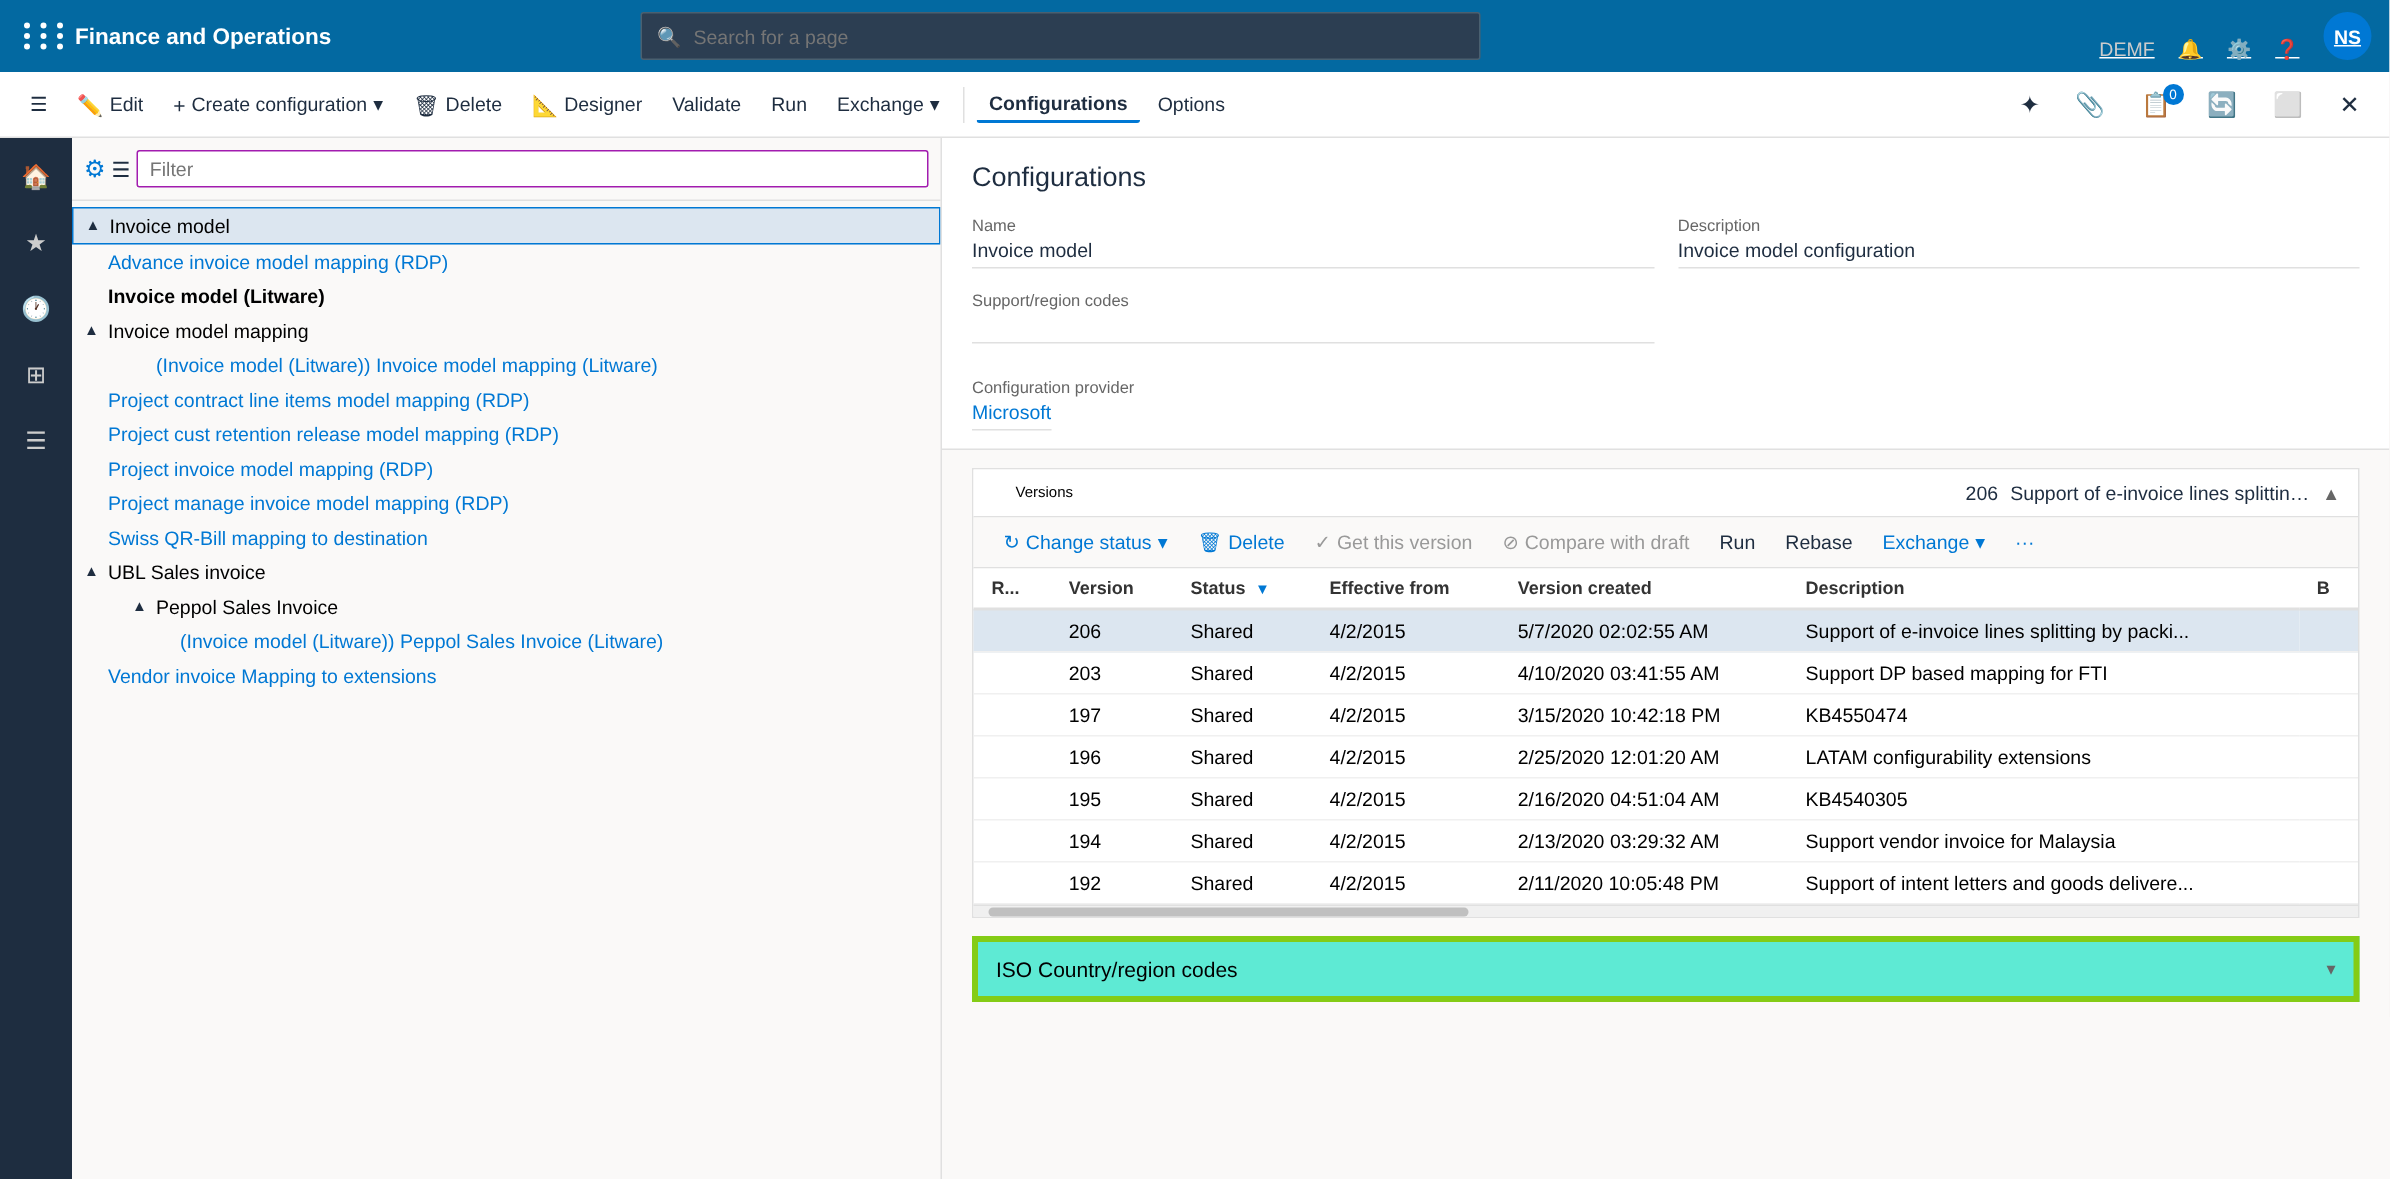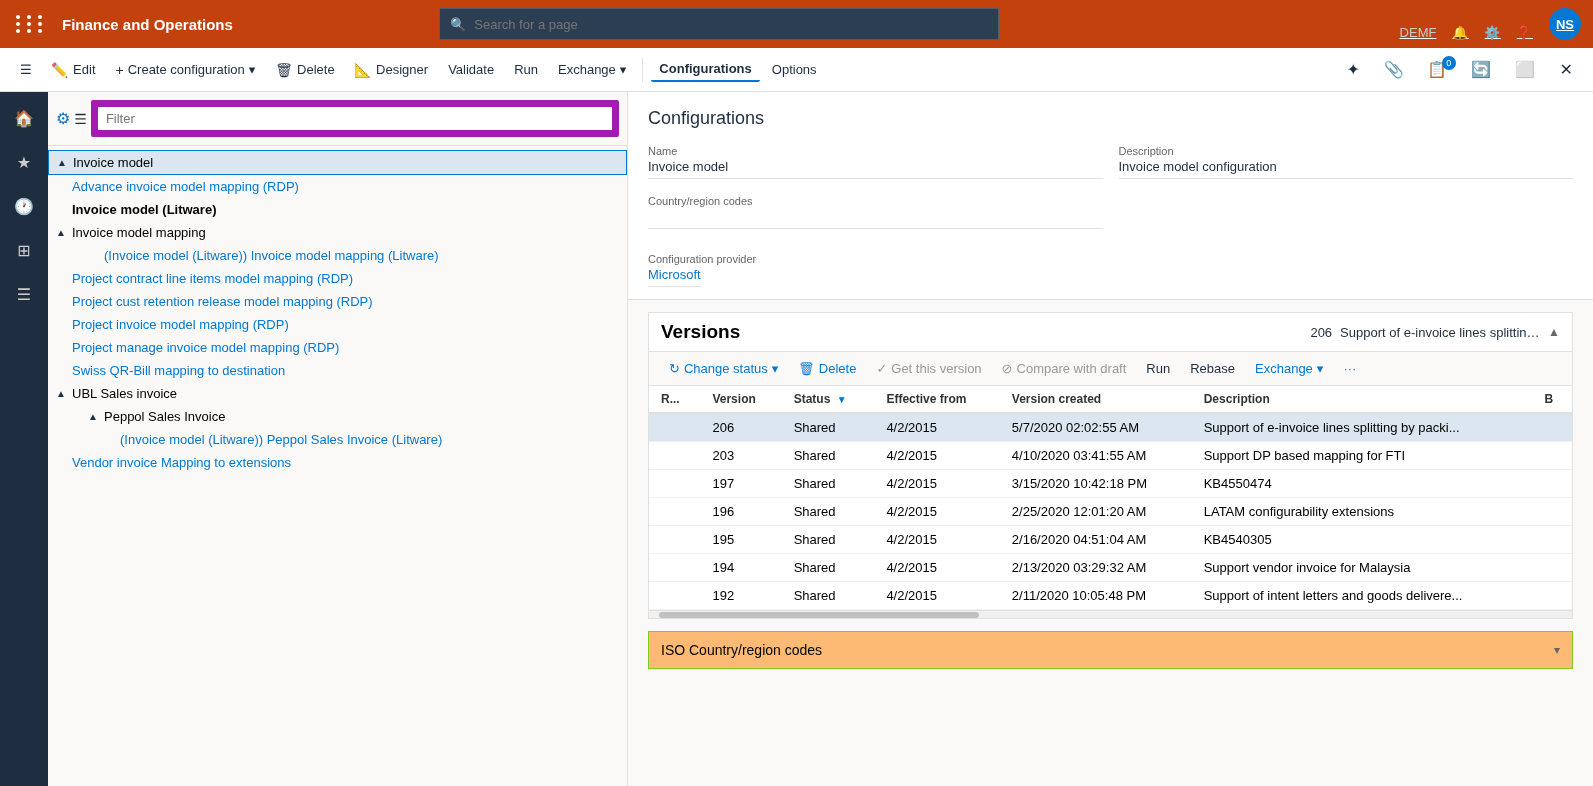--- a/index.html
+++ b/index.html
@@ -1,25 +1,25 @@
 <!DOCTYPE html>
 <html><head>
   <meta charset="utf-8">
   <style>
     * { box-sizing: border-box; margin: 0; padding: 0; }
     body { font-family: 'Segoe UI', sans-serif; font-size: 13px; background: #f3f2f1; overflow: hidden; }
 
     
     .top-bar {
-      background: #c2410c;
+      background: #0369a1;
       height: 48px;
       display: flex;
       align-items: center;
       padding: 0 12px;
-      gap: 12px;
+      gap: 0;
       color: white;
     }
     .top-bar-dots { display: grid; grid-template-columns: repeat(3,8px); gap: 3px; padding: 4px; }
     .top-bar-dots span { width: 4px; height: 4px; background: white; border-radius: 50%; display: block; }
     .top-bar-title { font-size: 15px; font-weight: 600; color: white; flex-shrink: 0; }
     .search-bar {
       flex: 1; max-width: 560px; background: #2c3e52; border: 1px solid #4a6070;
       border-radius: 2px; height: 32px; display: flex; align-items: center;
       padding: 0 10px; gap: 8px; color: #ccc; margin: 0 auto;
     }
@@ -52,21 +52,21 @@
       width: 48px; background: #1e2d40; display: flex; flex-direction: column;
       align-items: center; padding-top: 8px; gap: 8px; flex-shrink: 0;
     }
     .sidebar-icon { width: 36px; height: 36px; display: flex; align-items: center; justify-content: center; cursor: pointer; border-radius: 2px; color: #ccc; font-size: 16px; }
     .sidebar-icon.active { color: white; }
 
     
     .left-panel { width: 580px; background: #faf9f8; border-right: 1px solid #e0e0e0; display: flex; flex-direction: column; }
     .left-panel-toolbar { padding: 8px; display: flex; align-items: center; gap: 4px; border-bottom: 1px solid #e0e0e0; }
     .filter-icon { color: #0078d4; cursor: pointer; font-size: 16px; }
-    .filter-input { flex: 1; border: 7px solid #a21caf; padding: 4px 8px; border-radius: 2px; font-size: 13px; }
+    .filter-input { flex: 1; border: 1px solid #a21caf; padding: 4px 8px; border-radius: 2px; font-size: 13px; }
 
     .tree-container { flex: 1; overflow-y: auto; padding: 4px 0; }
     .tree-item { display: flex; align-items: center; padding: 4px 8px; cursor: pointer; }
     .tree-item.selected { background: #dce6f0; border: 1px solid #0078d4; }
     .tree-toggle { width: 16px; font-size: 10px; color: #1e2d40; flex-shrink: 0; }
     .tree-label { flex: 1; }
     .tree-label.bold { font-weight: 700; }
     .tree-label.link { color: #0078d4; }
 
     .indent-1 { }
@@ -83,21 +83,21 @@
     .config-provider { margin-top: 24px; }
     .config-provider label { font-size: 11px; color: #666; display: block; margin-bottom: 2px; }
     .config-provider .provider-link { color: #0078d4; cursor: pointer; text-decoration: none; border-bottom: 1px solid #e0e0e0; padding-bottom: 4px; display: inline-block; }
 
     
     .versions-section { margin: 12px 20px; background: white; border: 1px solid #e0e0e0; }
     .versions-header {
       display: flex; align-items: center; padding: 8px 12px;
       border-bottom: 1px solid #e0e0e0; background: white;
     }
-    .versions-title { font-size: 19px; font-weight: 700; flex: 1; }
+    .versions-title { font-size: 10px; font-weight: 400; flex: 1; margin-left: 16px; }
     .versions-count { font-size: 13px; color: #1e2d40; margin-right: 8px; }
     .versions-desc { font-size: 13px; color: #1e2d40; max-width: 200px; overflow: hidden; text-overflow: ellipsis; white-space: nowrap; }
     .versions-chevron { cursor: pointer; font-size: 12px; color: #666; margin-left: 8px; }
 
     
     .versions-toolbar {
       display: flex; align-items: center; padding: 6px 12px; gap: 4px;
       border-bottom: 1px solid #e0e0e0; background: #faf9f8;
     }
     .v-btn {
@@ -115,21 +115,21 @@
       color: #333; border-bottom: 2px solid #e0e0e0; background: white; white-space: nowrap;
     }
     .versions-table td { padding: 6px 12px; font-size: 13px; border-bottom: 1px solid #f0f0f0; }
     .versions-table tr.selected td { background: #dce6f0; }
     .th-filter { font-size: 10px; margin-left: 3px; color: #0078d4; }
 
     .scrollbar-area { height: 8px; background: #f0f0f0; border-top: 1px solid #e0e0e0; position: relative; }
     .scrollbar-thumb { position: absolute; left: 10px; width: 320px; height: 6px; background: #c0c0c0; border-radius: 3px; top: 1px; }
 
     
-    .iso-section { margin: 0 20px 12px; background: #fdba74; border: 1px solid #84cc16; }
+    .iso-section { margin: 0 20px 12px; background: #5eead4; border: 4px solid #84cc16; }
     .iso-header { display: flex; align-items: center; padding: 10px 12px; cursor: pointer; }
     .iso-title { font-size: 14px; font-weight: 500; flex: 1; }
     .iso-chevron { font-size: 12px; color: #666; }
   </style>
 </head>
 <body>
 
 <div class="top-bar">
   <div class="top-bar-dots">
     <span></span>
@@ -303,21 +303,21 @@
       <div style="display:grid; grid-template-columns: 1fr 1fr; gap: 16px;">
         <div class="config-field">
           <label>Name</label>
           <div class="field-val">Invoice model</div>
         </div>
         <div class="config-field">
           <label>Description</label>
           <div class="field-val">Invoice model configuration</div>
         </div>
         <div class="config-field">
-          <label>Country/region codes</label>
+          <label>Support/region codes</label>
           <div class="field-val">&nbsp;</div>
         </div>
       </div>
       <div class="config-provider">
         <label>Configuration provider</label>
         <a class="provider-link">Microsoft</a>
       </div>
     </div>
 
     <div class="versions-section">

